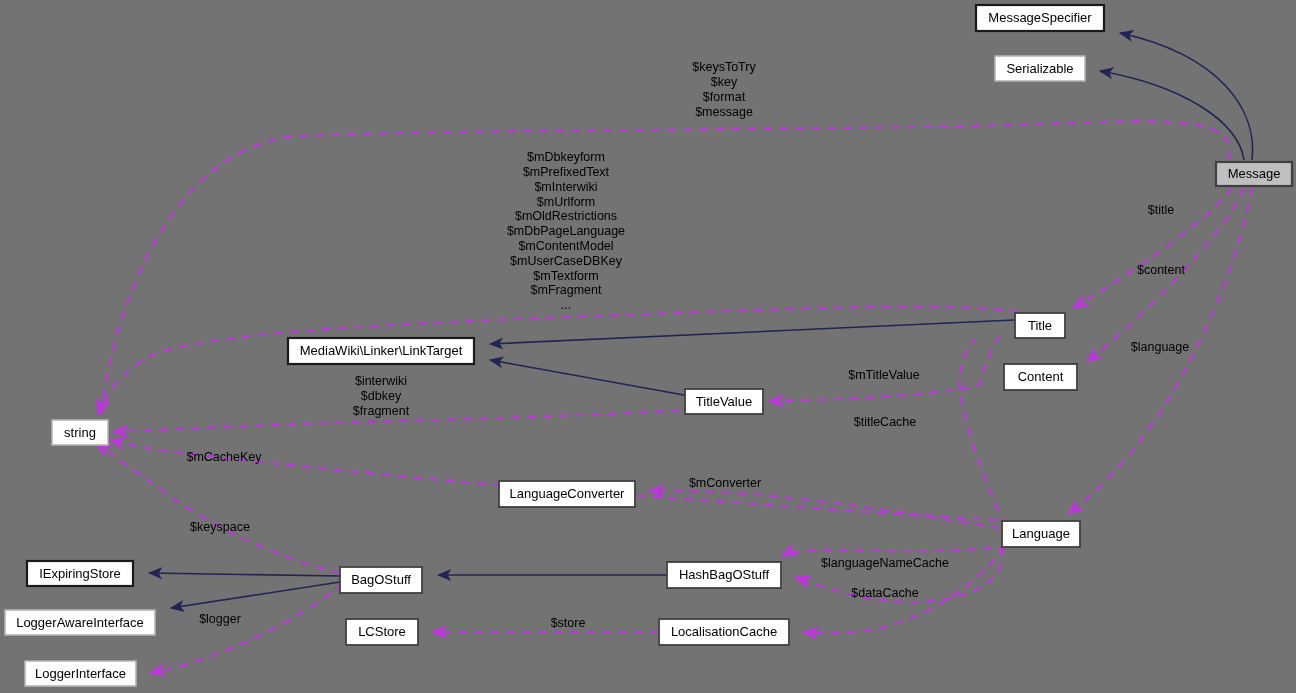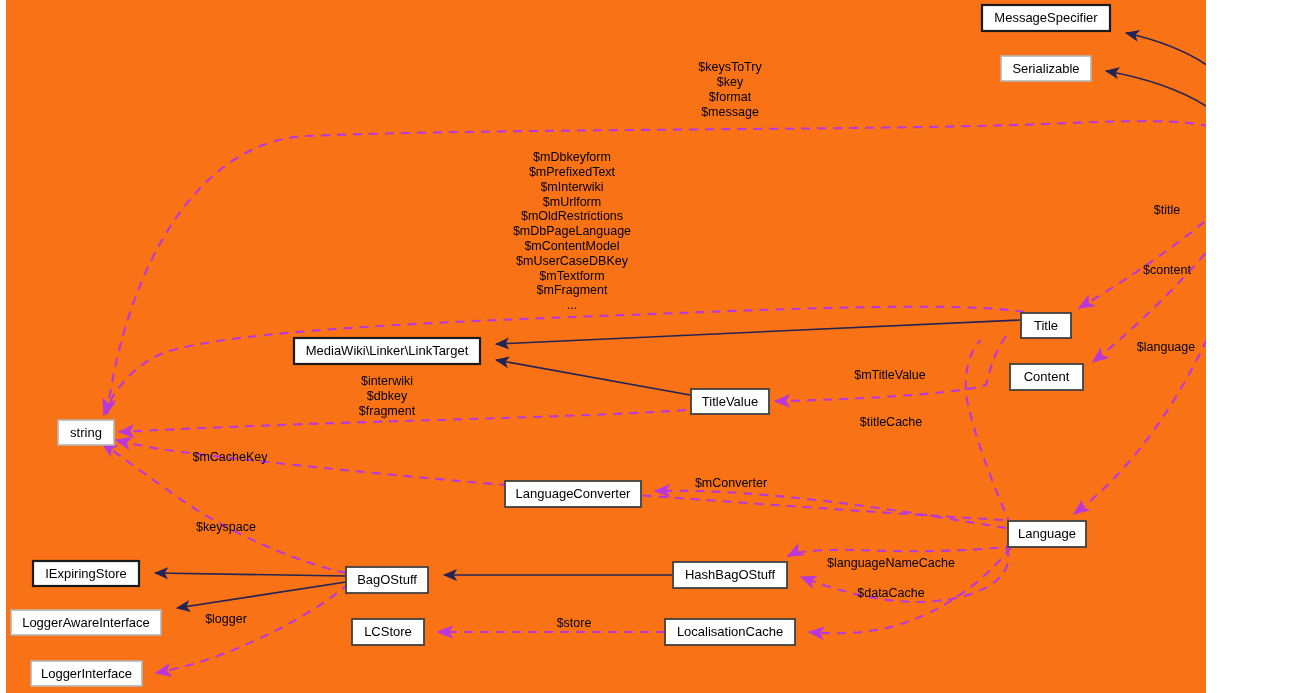--- a/index.html
+++ b/index.html
@@ -2,26 +2,25 @@
 <html><head>
 <meta charset="utf-8">
 <style>
   html, body {
     margin: 0;
     padding: 0;
     background: #ffffff;
   }
   #diagram-root {
     position: relative;
-    width: 1200px;
+    width: 1296px;
     height: 693px;
-    background: #f97316;
+    background: #737373;
     font-family: "Liberation Sans", sans-serif;
     overflow: hidden;
-    margin-left: 6px;
   }
   svg#uml-canvas {
     position: absolute;
     left: 0;
     top: 0;
     width: 1296px;
     height: 693px;
   }
   .node-label {
     font-family: "Liberation Sans", sans-serif;

